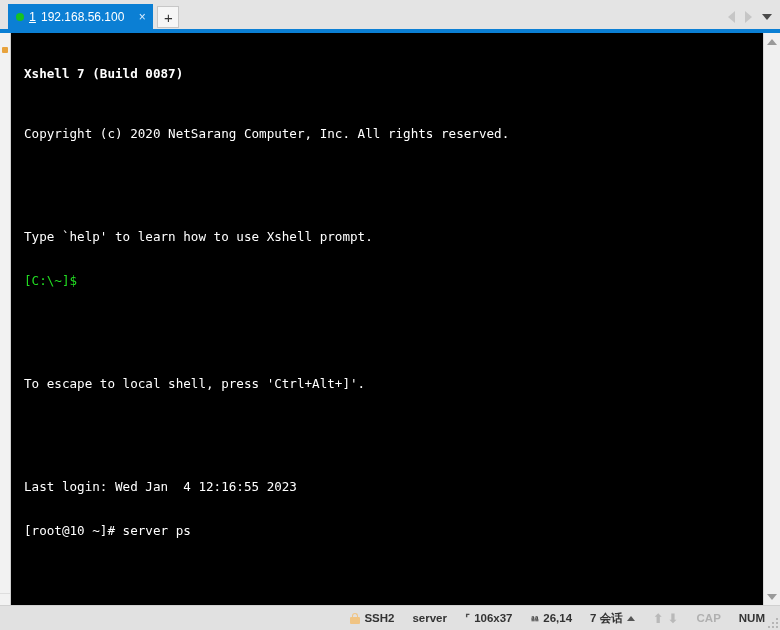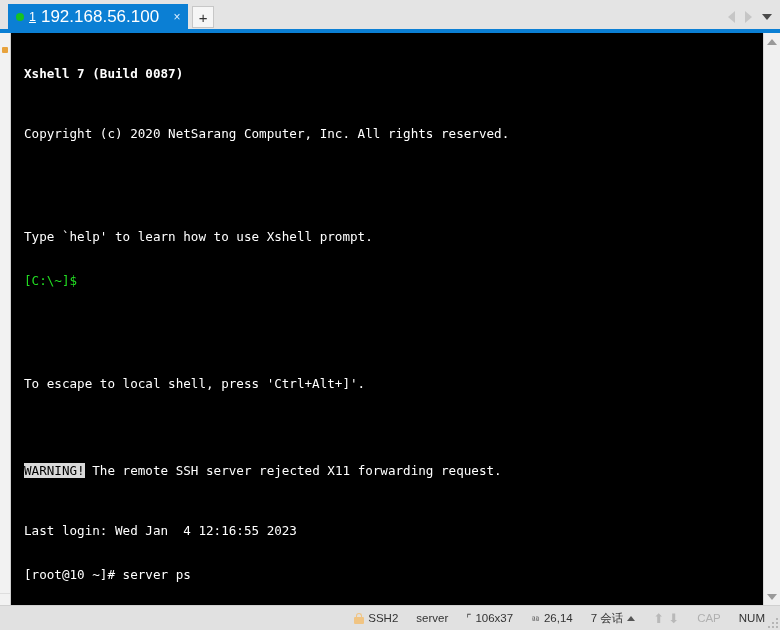--- a/index.html
+++ b/index.html
@@ -54,21 +54,21 @@
     height: 8px;
     border-radius: 50%;
     background: #16c221;
     flex: 0 0 auto;
   }
   .tab-index {
     text-decoration: underline;
     font-size: 12.5px;
   }
   .tab-title {
-    font-size: 17px;
+    font-size: 12px;
     white-space: nowrap;
   }
   .tab-close {
     margin-left: 6px;
     font-size: 12px;
     color: #dbeeff;
     width: 14px;
     text-align: center;
     line-height: 14px;
   }
@@ -196,20 +196,21 @@
     background: #e1e1e1;
     border-top: 1px solid #d0d0d0;
     display: flex;
     align-items: center;
     justify-content: flex-end;
     font-size: 11.5px;
     color: #333333;
     box-sizing: border-box;
     padding-right: 6px;
     position: relative;
+    font-weight: bold;
   }
   .sb-item {
     display: flex;
     align-items: center;
     gap: 4px;
     padding: 0 9px;
     white-space: nowrap;
   }
   .sb-dim { color: #b0b0b0; }
   .sb-lock {
@@ -294,21 +295,20 @@
 
     <div class="terminal">
       <div class="term-line c-bold">Xshell 7 (Build 0087)</div>
       <div class="term-line c-white">Copyright (c) 2020 NetSarang Computer, Inc. All rights reserved.</div>
       <div class="term-line">&nbsp;</div>
       <div class="term-line c-white">Type `help' to learn how to use Xshell prompt.</div>
       <div class="term-line"><span class="c-green">[C:\~]$</span></div>
       <div class="term-line">&nbsp;</div>
       <div class="term-line c-white">To escape to local shell, press 'Ctrl+Alt+]'.</div>
       <div class="term-line">&nbsp;</div>
-      <div class="term-line"><span class="inv">WARNING!</span><span class="c-white"> The remote SSH server rejected X11 forwarding request.</span></div>
       <div class="term-line c-white">Last login: Wed Jan  4 12:16:55 2023</div>
       <div class="term-line"><span class="c-white">[root@10 ~]# </span><span class="c-white">server ps</span></div>
       
       
       
       
       
       
       
       

